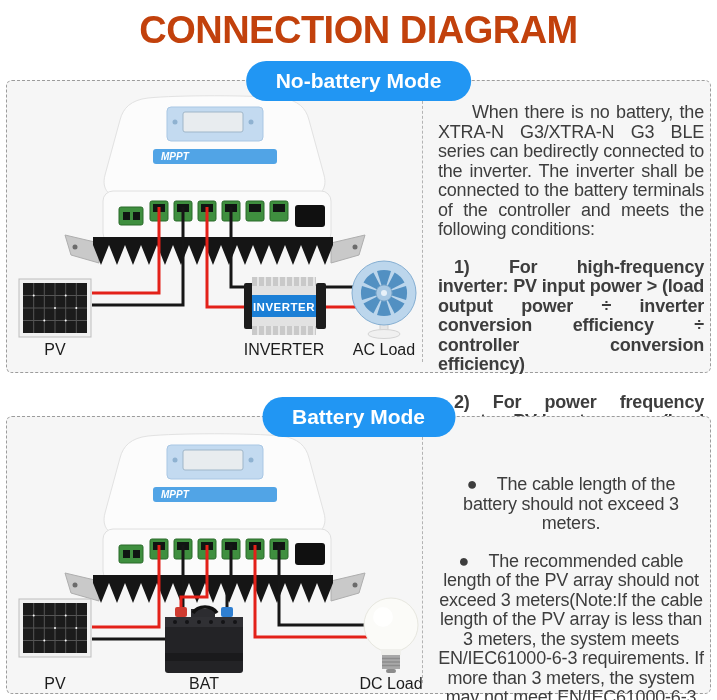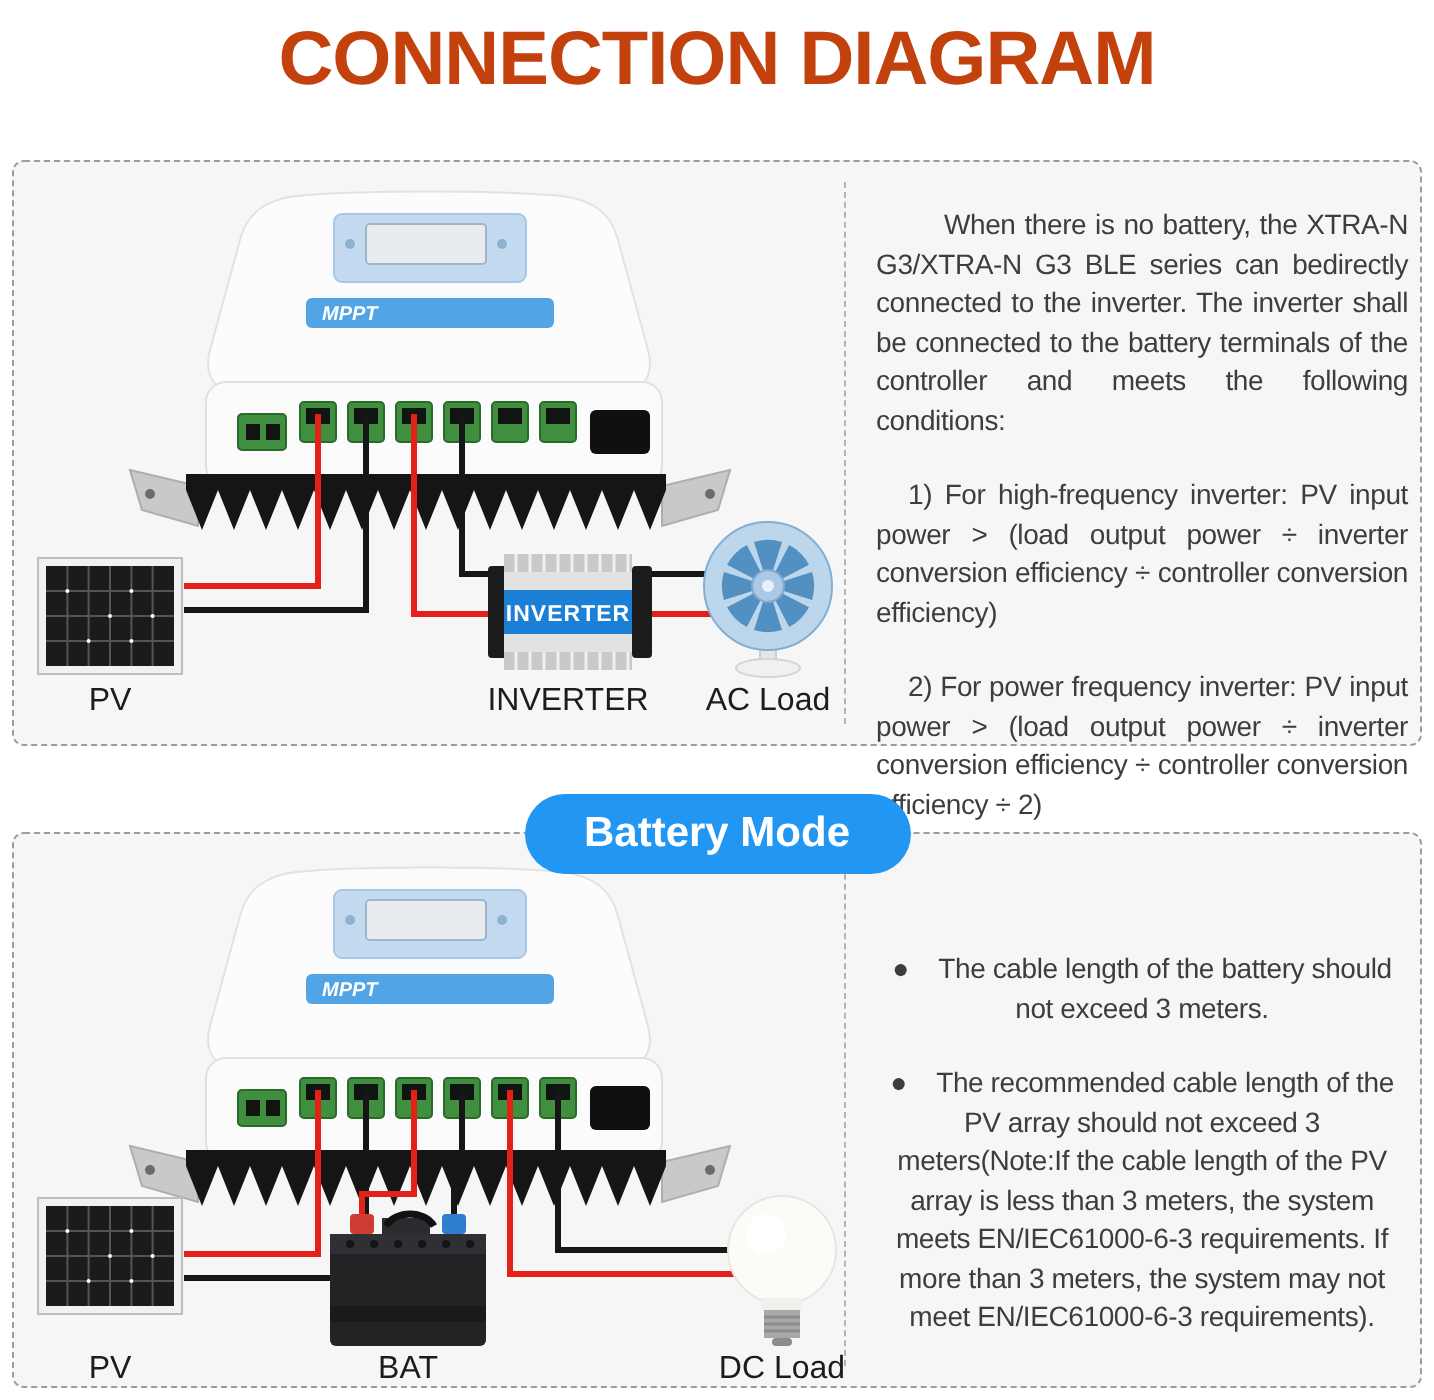--- a/index.html
+++ b/index.html
@@ -19,25 +19,25 @@
           background: #2196f3; color: #ffffff; font-size: 21px; font-weight: bold;
           white-space: nowrap; z-index: 3; }
 
   .box-inner { position: relative; display: flex; height: 100%; }
   .diagram { position: relative; flex: 0 0 415px; }
   .diagram svg { display: block; }
   .vdivider { position: absolute; left: 415px; top: 10px; bottom: 10px;
               border-left: 1px dashed #b3b3b3; }
 
   .text-col { flex: 1 1 auto; padding: 22px 6px 0 16px; color: #3d3d3d;
-              font-size: 14px; line-height: 19.5px; letter-spacing: -0.2px; }
+              font-size: 18px; line-height: 19.5px; letter-spacing: -0.2px; }
   .text-col p { margin-bottom: 18px; }
   .text-col p:last-child { margin-bottom: 0; }
   .para-lead  { text-indent: 34px; text-align: justify; }
-  .para-item  { text-indent: 16px; text-align: justify; }
+  .para-item  { text-indent: 16px; text-align: justify; font-weight: bold; }
   #box2 .text-col { padding-top: 58px; }
   .para-bullet { text-align: center; margin-bottom: 13px; }
 
   
   svg text { font-family: "Liberation Sans", sans-serif; }
   .dev-label   { font-size: 16px; fill: #1c1c1c; text-anchor: middle; }
   .wire  { fill: none; stroke-width: 3; }
   .red   { stroke: #e32119; }
   .black { stroke: #161616; }
 
@@ -92,20 +92,21 @@
   .bulb-tip   { fill: #8c8c8c; }
 </style>
 </head>
 <body>
 
 <div class="page">
 
   <h1 class="page-title">CONNECTION DIAGRAM</h1>
 
   <section class="mode-box" id="box1">
+    <div class="pill">No-battery Mode</div>
     <div class="box-inner">
       <div class="diagram">
         <svg width="415" height="291" viewBox="0 0 415 291">
 
           <g transform="translate(0,14)">
             <path class="ctl-body" d="M141,3 C170,0 245,0 274,3 C291,5 299,13 302,25 L317,80 C321,95 312,103 298,103 L117,103 C103,103 94,95 98,80 L113,25 C116,13 124,5 141,3 Z"></path>
             <rect class="ctl-sticker" x="160" y="12" width="96" height="34" rx="4"></rect>
             <rect class="ctl-lcd" x="176" y="17" width="60" height="20" rx="2"></rect>
             <circle class="ctl-btn" cx="168" cy="27" r="2.5"></circle>
             <circle class="ctl-btn" cx="244" cy="27" r="2.5"></circle>

